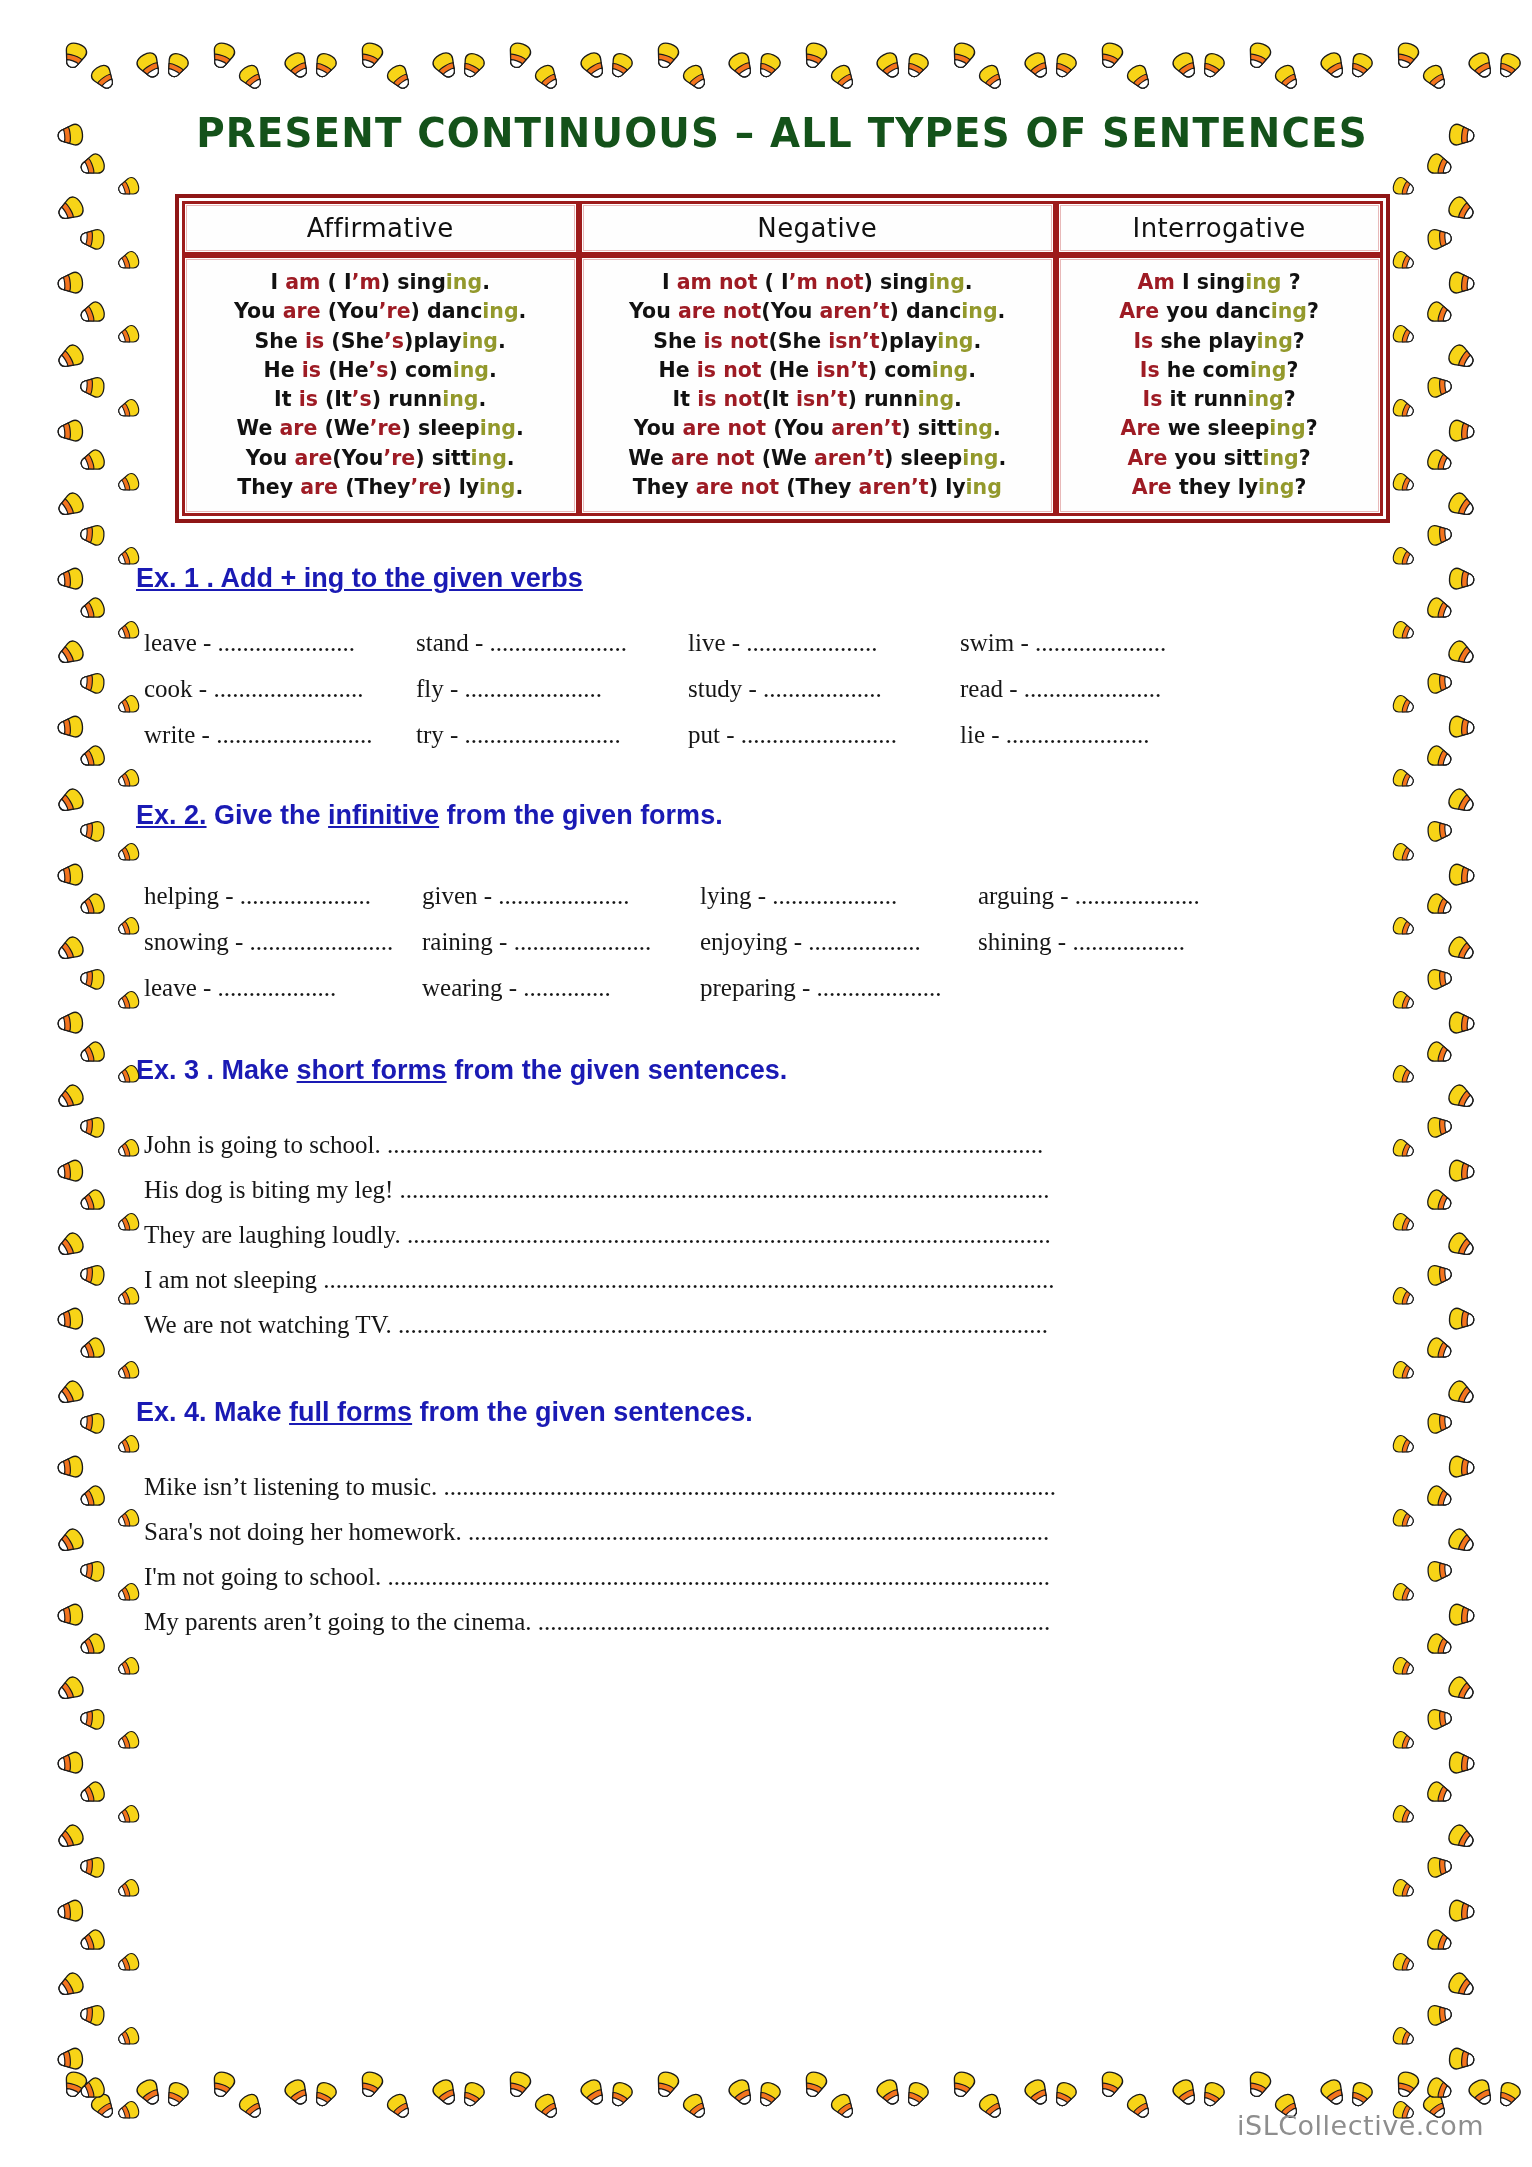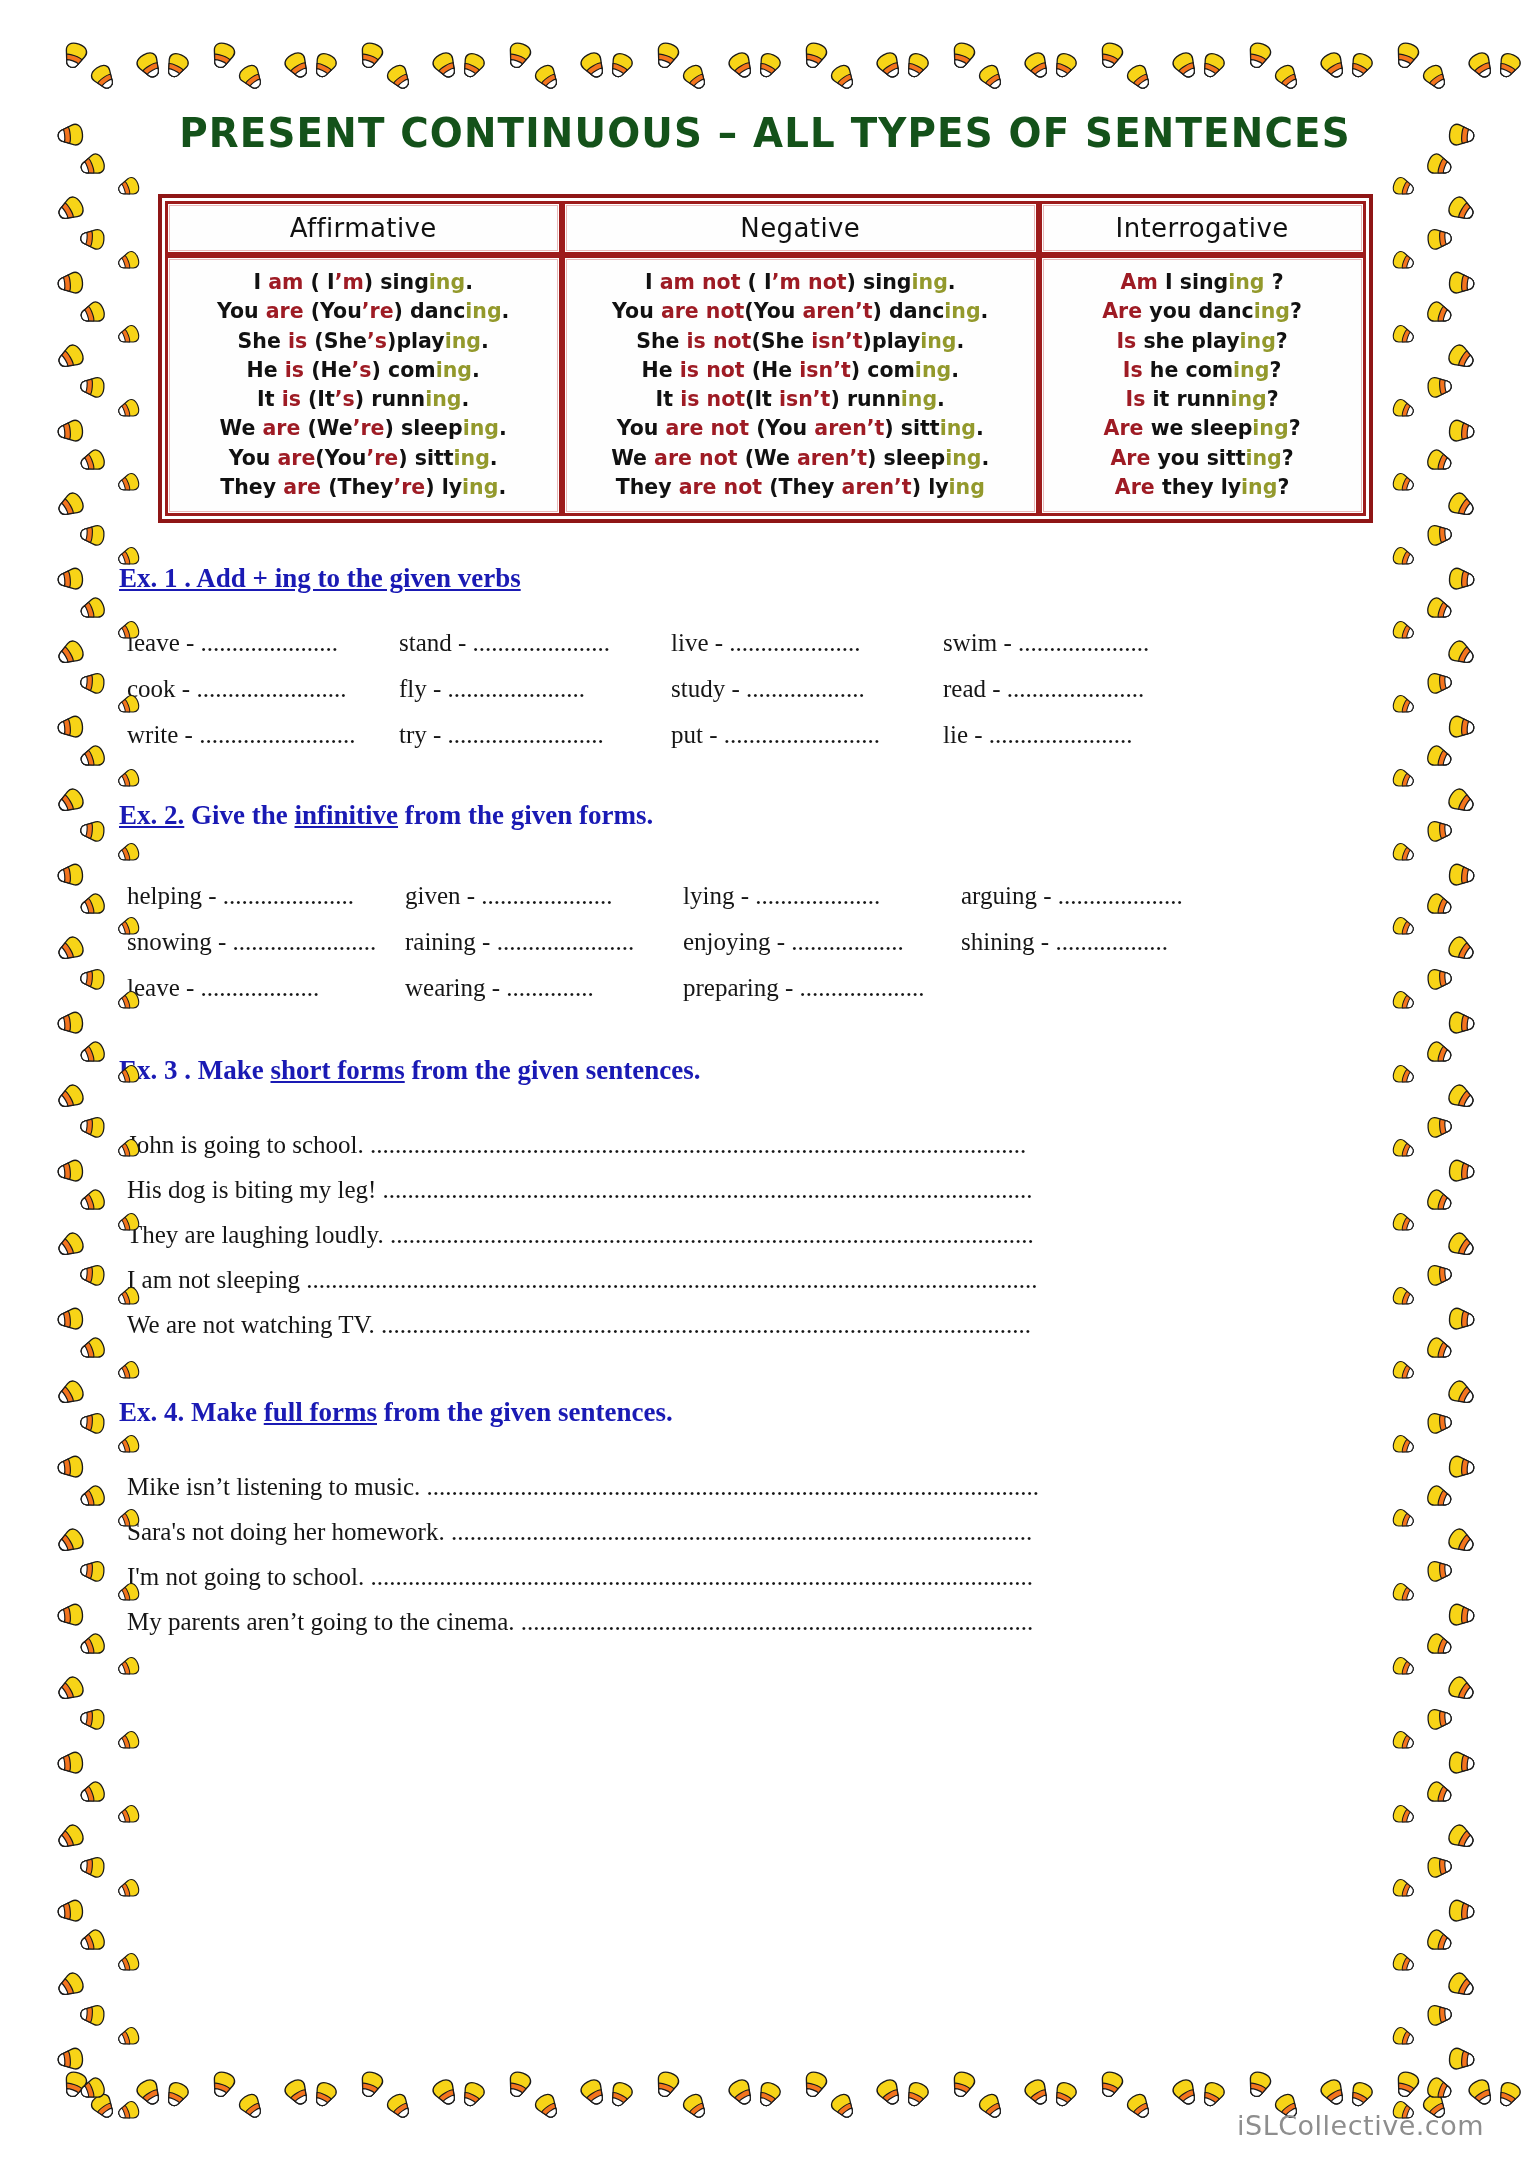--- a/index.html
+++ b/index.html
@@ -14,21 +14,21 @@
   }
 
   
   #candy-border { position: absolute; inset: 0; pointer-events: none; z-index: 5; }
   .candy { position: absolute; width: 34px; height: 30px; }
   .candy svg { width: 100%; height: 100%; display: block; }
 
   
   .page-inner {
     position: absolute;
-    left: 119px; top: 110px;
+    left: 136px; top: 110px;
     width: 1292px;
     z-index: 2;
   }
 
   
   .title {
     text-align: center;
     color: #14521a;
     font-family: "DejaVu Sans", sans-serif;
     font-weight: bold;
@@ -89,21 +89,21 @@
     font-weight: 600;
   }
   .r { color: #9e1b24; }       
   .g { color: #93992c; }       
 
   
   .ex-head {
     color: #1a1ab4;
     font-weight: bold;
     font-size: 27px;
-    font-family: Liberation Serif, serif;
+    font-family: Liberation Sans, sans-serif;
     margin: 0;
   }
   .ex-head .u { text-decoration: underline; }
 
   .ex1 { margin-top: 40px; }
   .grid-words {
     display: grid;
     grid-template-columns: 272px 272px 272px 272px;
     margin-top: 26px;
     padding-left: 8px;

